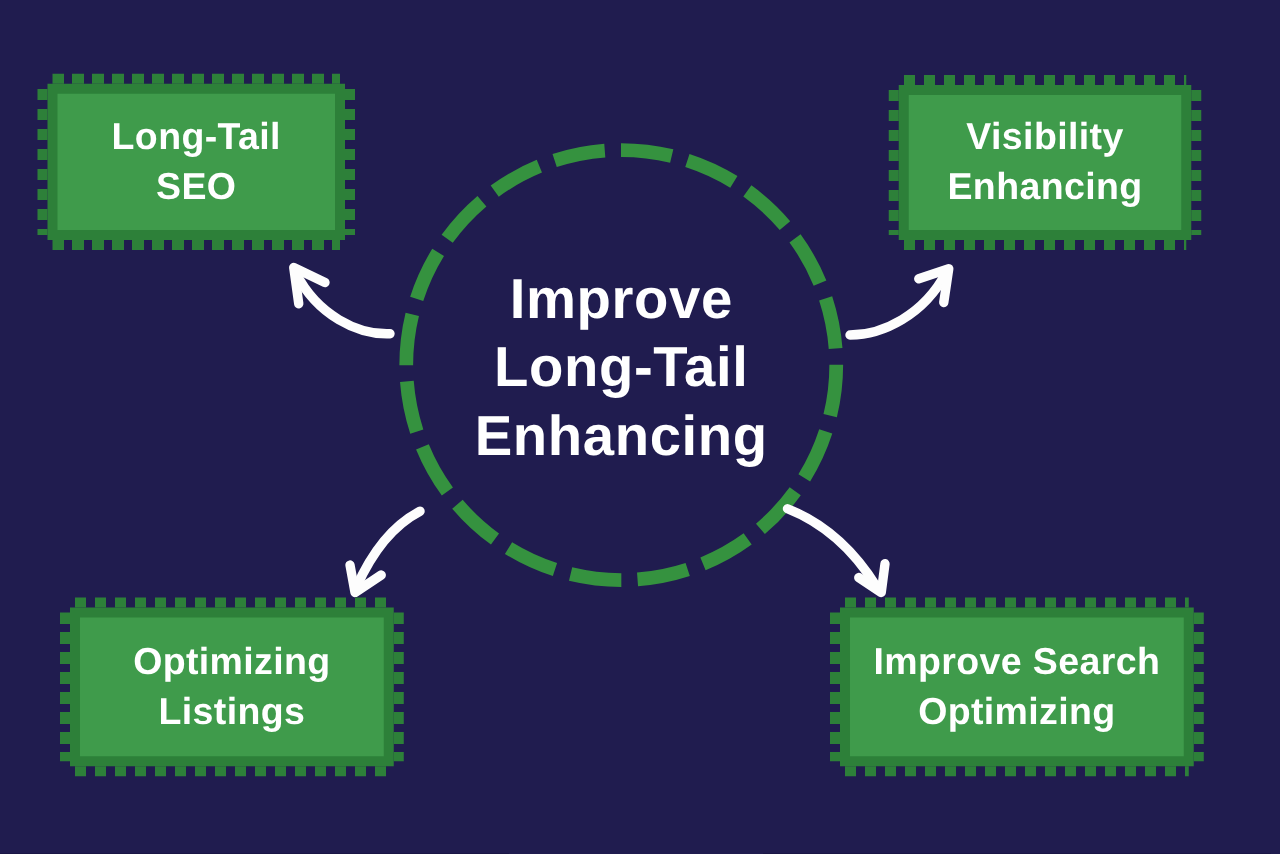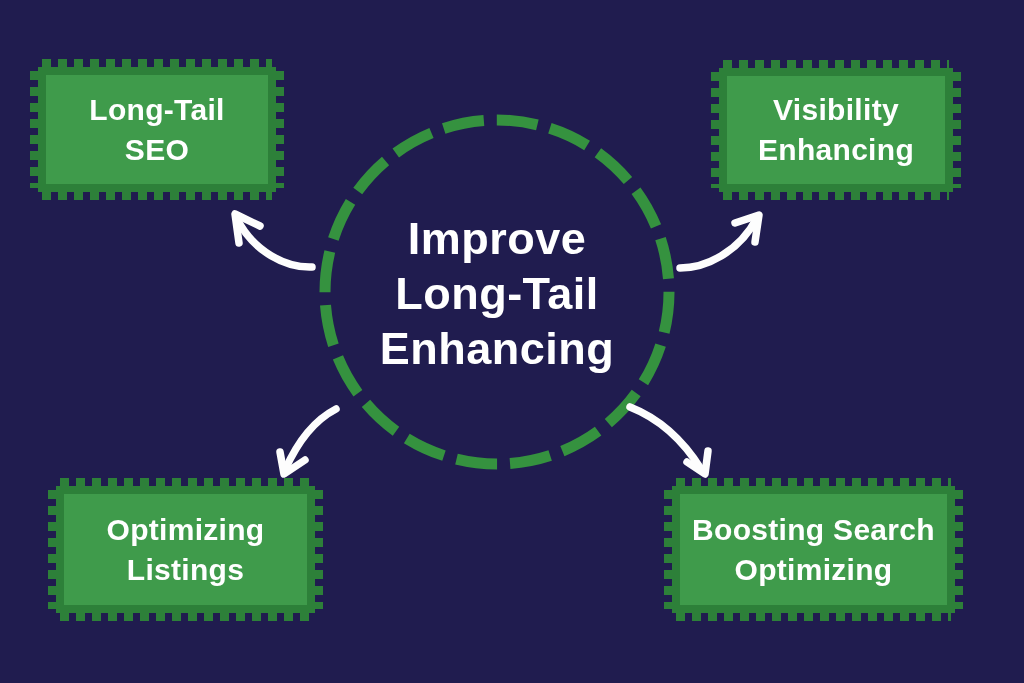--- a/index.html
+++ b/index.html
@@ -149,18 +149,18 @@
       <span>Listings</span>
     </div>
   </div>
 
   <div class="stamp" id="box-br">
     <div class="teeth top"></div>
     <div class="teeth bottom"></div>
     <div class="teeth left"></div>
     <div class="teeth right"></div>
     <div class="stamp-inner">
-      <span>Boosting Search</span>
+      <span>Improve Search</span>
       <span>Optimizing</span>
     </div>
   </div>
 
 </div>
 
 </body></html>

